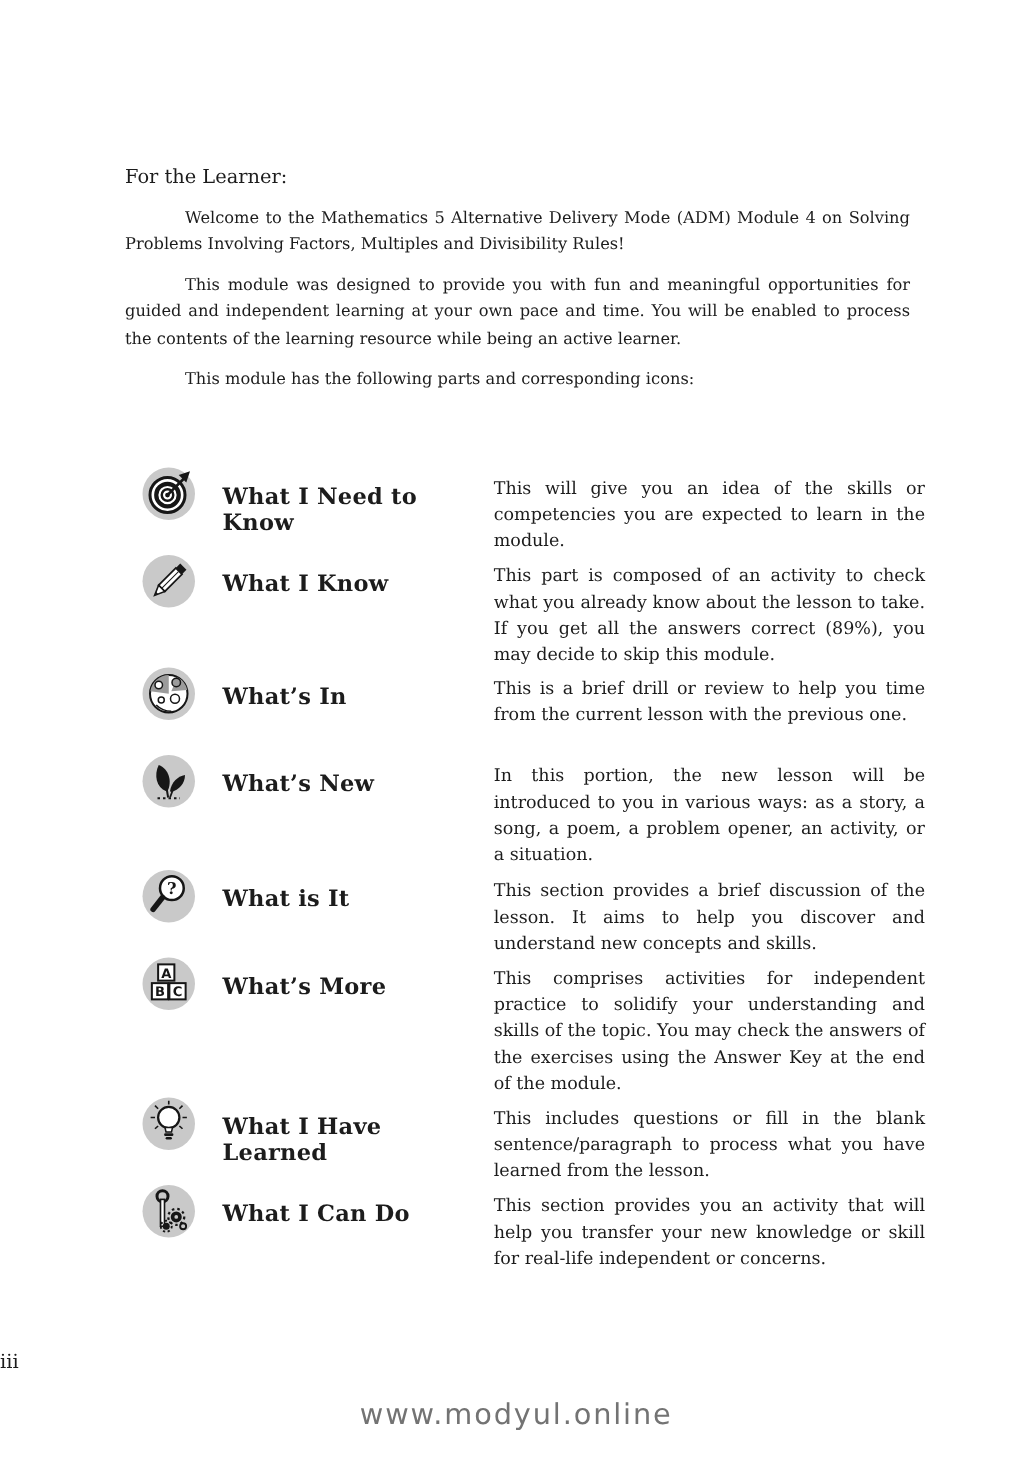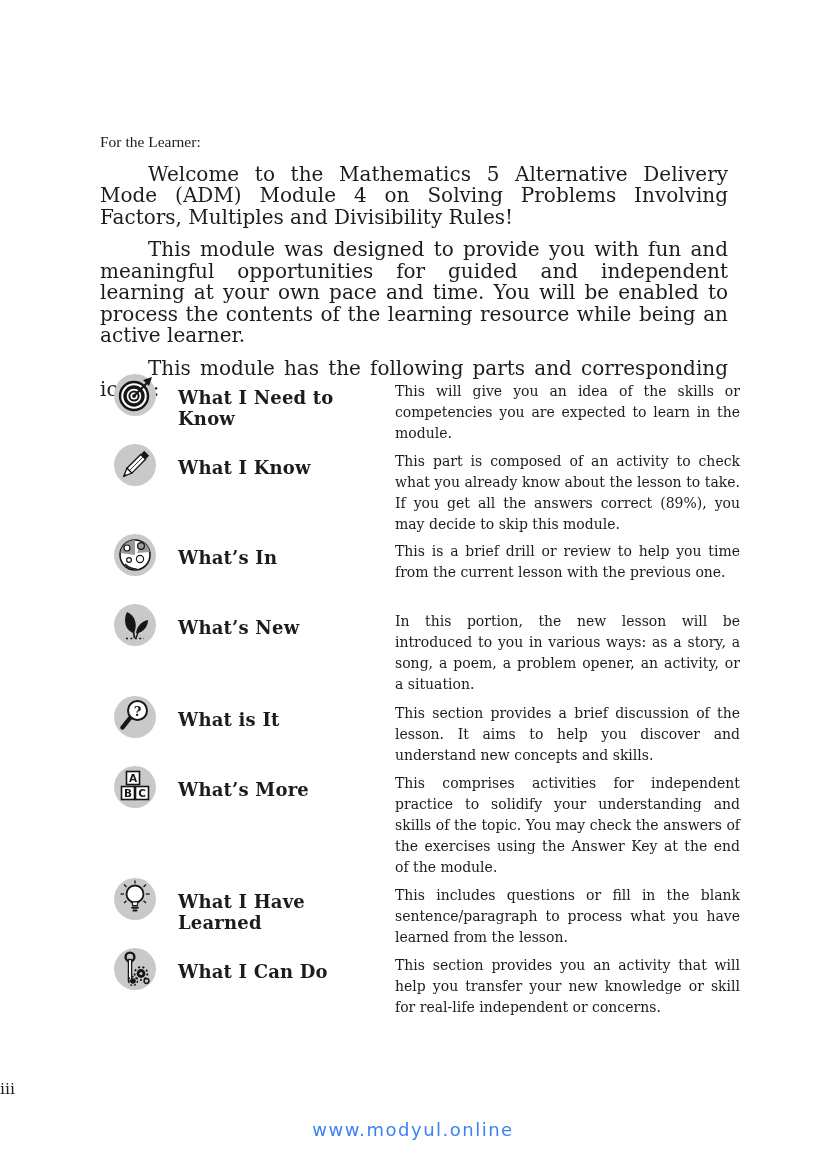--- a/index.html
+++ b/index.html
@@ -12,24 +12,23 @@
     overflow: hidden;
   }
   .content {
     position: absolute;
     left: 100px; top: 131px;
     width: 628px;
   }
   .salutation {
     font-size: 15.5px; line-height: 21.5px;
     margin: 0 0 11px 0;
-    font-family: Liberation Serif, serif;
   }
   .para {
-    font-size: 20px; line-height: 21.5px;
+    font-size: 13px; line-height: 21.5px;
     text-align: justify;
     text-indent: 48px;
     margin: 0 0 11px 0;
   }
   .parts {
     position: absolute;
     left: 100px; top: 381px;
     width: 628px; height: 660px;
   }
   .row { position: absolute; left: 0; width: 628px; }
@@ -54,22 +53,22 @@
   }
   .page-number {
     position: absolute; top: 1080px; left: 0;
     width: 826px; 
     font-size: 15.5px;
   }
   .watermark {
     position: absolute; top: 1119px; left: 0;
     width: 826px; text-align: center;
     font-family: "DejaVu Sans", sans-serif;
-    font-size: 18px;
-    color: #3b82f6;
+    font-size: 23px;
+    color: #737373;
     letter-spacing: 1.5px;
   }
 </style>
 </head>
 <body>
 
 <div class="content">
   <p class="salutation">For the Learner:</p>
   <p class="para">Welcome to the Mathematics 5 Alternative Delivery Mode (ADM) Module 4 on Solving Problems Involving Factors, Multiples and Divisibility Rules!</p>
   <p class="para">This module was designed to provide you with fun and meaningful opportunities for guided and independent learning at your own pace and time. You will be enabled to process the contents of the learning resource while being an active learner.</p>

